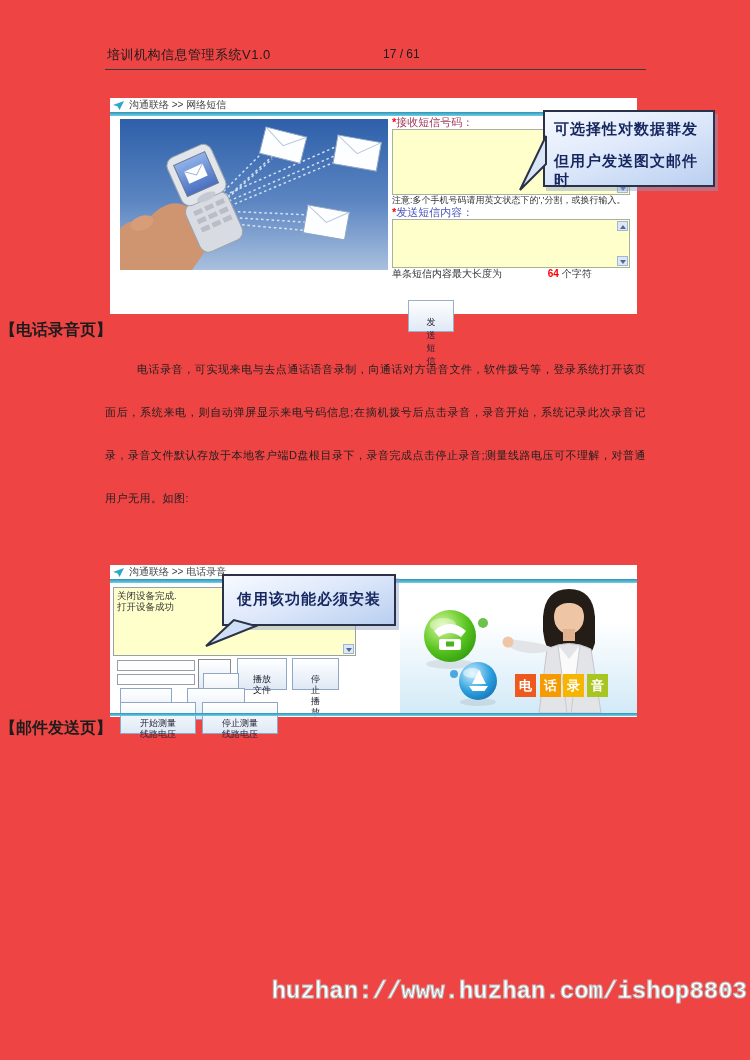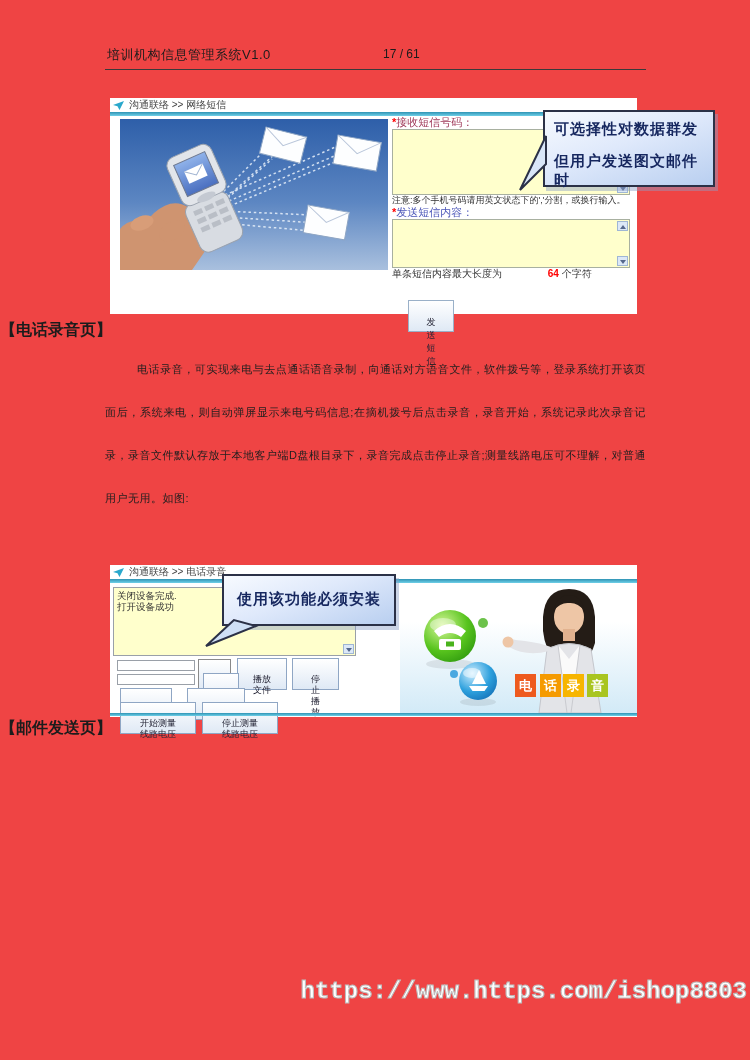--- a/index.html
+++ b/index.html
@@ -283,14 +283,14 @@
   </div>
 
   <div class="callout" id="callout2">使用该功能必须安装
     <svg width="60" height="30">
         <polygon points="30,2 2,28 52,8" fill="#cfe0f6" stroke="#2b3147" stroke-width="2"></polygon>
       </svg>
   </div>
 
   <div class="caption" id="cap2">【邮件发送页】</div>
 
-  <div class="abs" id="wm">https://www.https.com/ishop8803</div>
+  <div class="abs" id="wm">huzhan://www.huzhan.com/ishop8803</div>
 </div>
 
 </body></html>

